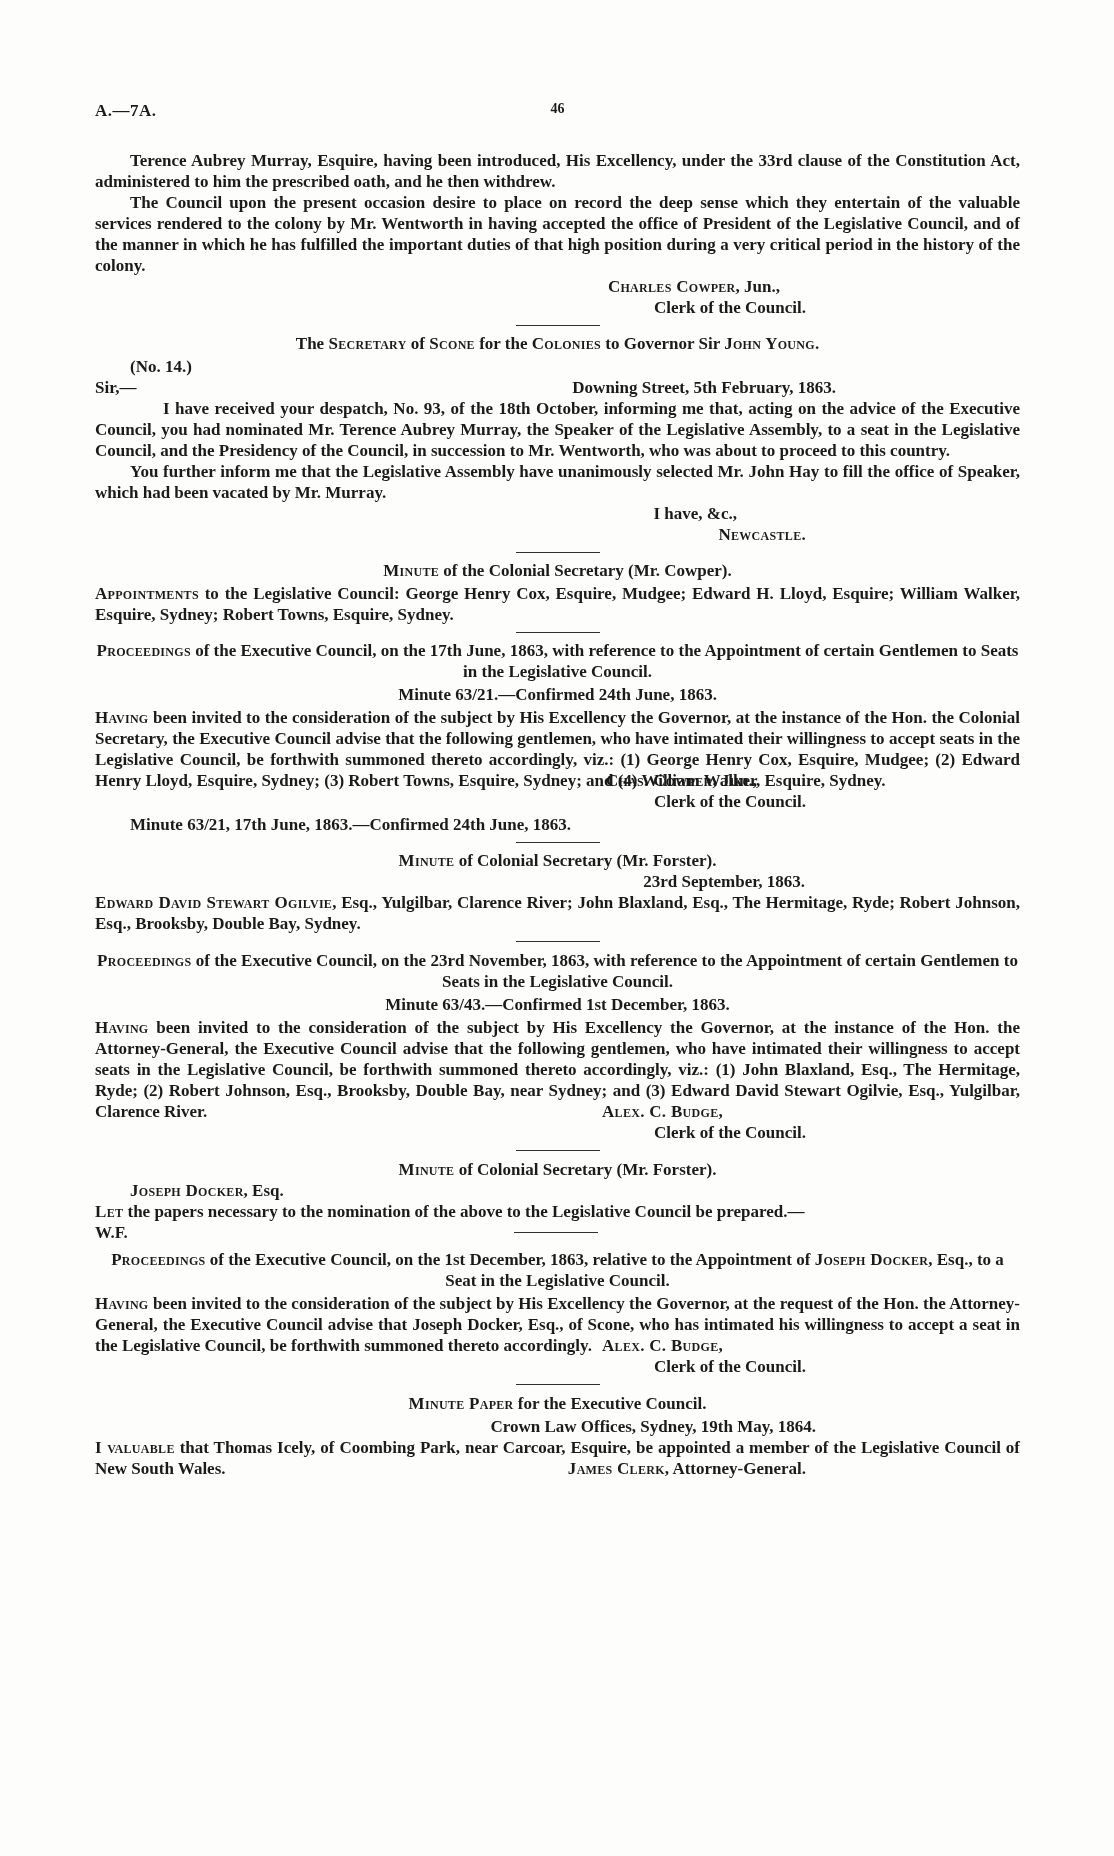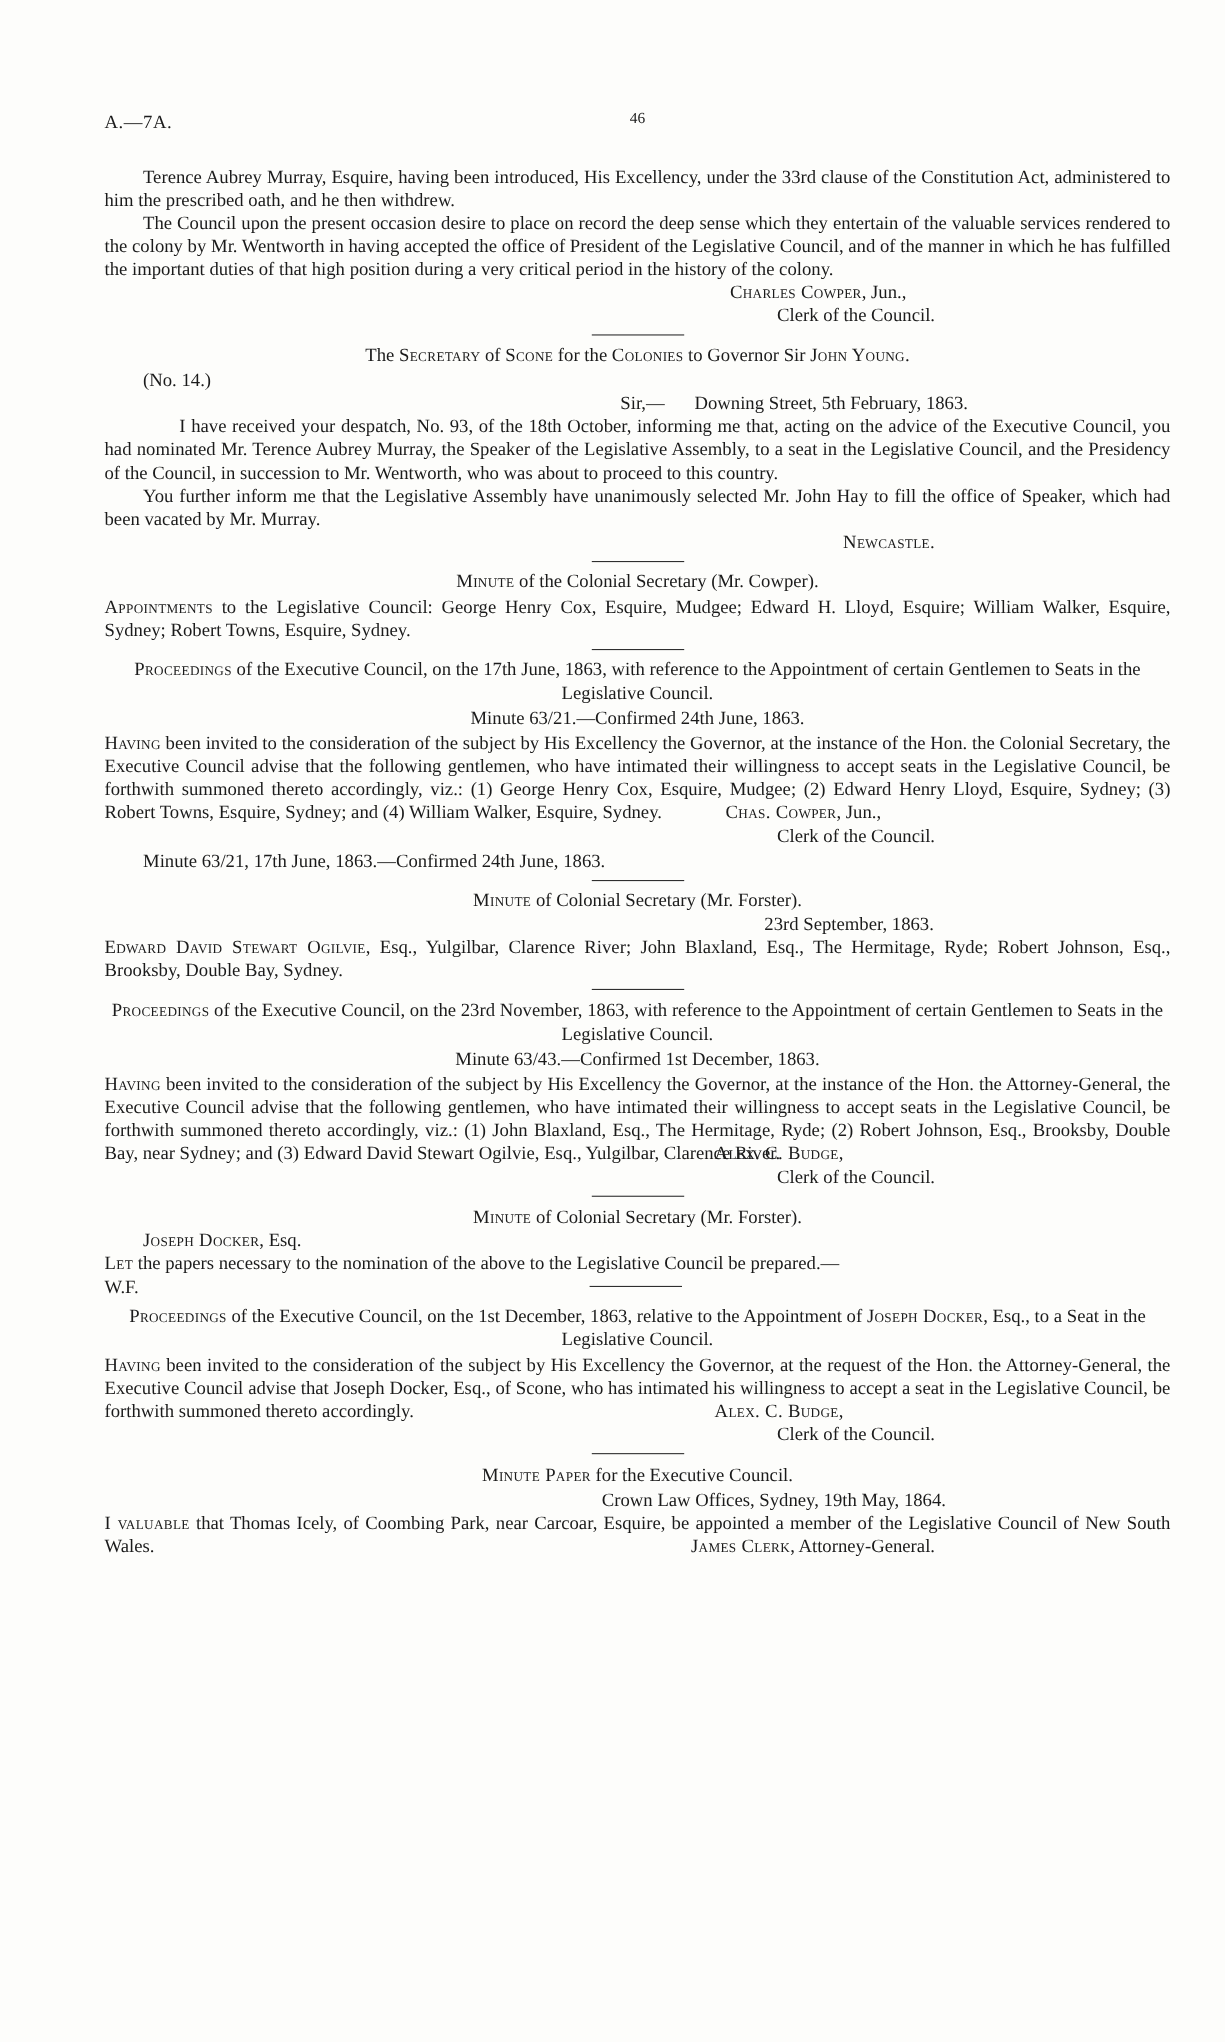--- a/index.html
+++ b/index.html
@@ -1,34 +1,34 @@
 <!DOCTYPE html>
 <html><head>
 <meta charset="utf-8">
 <style>
   html,body{margin:0;padding:0;background:#e8e8e6;}
   .page{
     width:1114px;height:1856px;background:#fdfdfb;color:#1b1b1b;
     font-family:"Liberation Serif","DejaVu Serif",serif;
     font-size:17px;line-height:21px;
-    box-sizing:border-box;padding:100px 50px 0 95px;
-    position:relative;margin:0 auto;
+    box-sizing:border-box;padding:100px 94px 0 95px;
+    position:relative;margin:0 auto;font-weight:bold;
   }
   .pagehead{position:relative;height:24px;margin-bottom:26px;}
   .docref{position:absolute;left:0;top:0;letter-spacing:.5px;}
   .pageno{position:absolute;left:0;right:0;top:-2px;text-align:center;font-size:14px;}
   p{margin:0;text-align:justify;}
   .center{text-align:center;}
   .ind35{text-indent:35px;}
   .ind68{text-indent:68px;}
   .sc{font-variant:small-caps;letter-spacing:.3px;}
   hr.rule{border:0;border-top:1px solid #2f2f2f;width:84px;margin:7px auto;}
   .sigline{text-align:right;}
   .attach{margin-top:-21px;}
-  .flexline{display:flex;justify-content:flex-end;gap:27px;}
+  .flexline{display:flex;justify-content:space-between;}
   .wfline{display:flex;align-items:center;}
   .wfline hr.rule{margin:0 auto;}
   .wf-spacer{width:35px;}
   .mt2{margin-top:2px;}  .mt4{margin-top:4px;}  .mt6{margin-top:6px;}
   .mt8{margin-top:8px;}  .mt10{margin-top:10px;} .mt12{margin-top:12px;}
   .mt16{margin-top:16px;}
 </style>
 </head>
 <body>
 
@@ -55,20 +55,21 @@
 
   <div class="flexline">
     <span>Sir,—</span>
     <span style="padding-right:184px">Downing Street, 5th February, 1863.</span>
   </div>
 
   <p class="ind68">I have received your despatch, No. 93, of the 18th October, informing me that, acting on the advice of the Executive Council, you had nominated Mr. Terence Aubrey Murray, the Speaker of the Legislative Assembly, to a seat in the Legislative Council, and the Presidency of the Council, in succession to Mr. Wentworth, who was about to proceed to this country.</p>
   <p class="ind35">You further inform me that the Legislative Assembly have unanimously selected Mr. John Hay to fill the office of Speaker, which had been vacated by Mr. Murray.</p>
 
   <div>
+    <div class="sigline" style="padding-right:283px">I have, &amp;c.,</div>
     <div class="sigline sc" style="padding-right:214px">Newcastle.</div>
   </div>
 
   <hr class="rule">
 
   <p class="center mt4"><span class="sc">Minute</span><span> of the Colonial Secretary (Mr. Cowper).</span></p>
 
   <p class="mt2"><span class="sc">Appointments</span><span> to the Legislative Council:  George Henry Cox, Esquire, Mudgee;  Edward H. Lloyd, Esquire;  William Walker, Esquire, Sydney;  Robert Towns, Esquire, Sydney.</span></p>
 
   <hr class="rule mt8">

